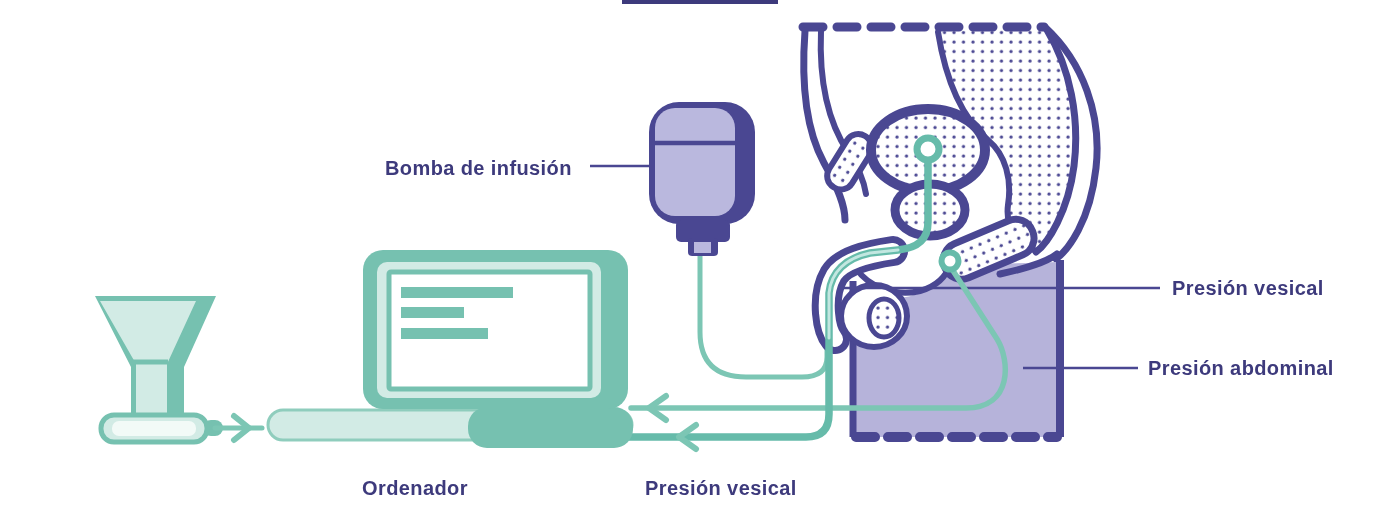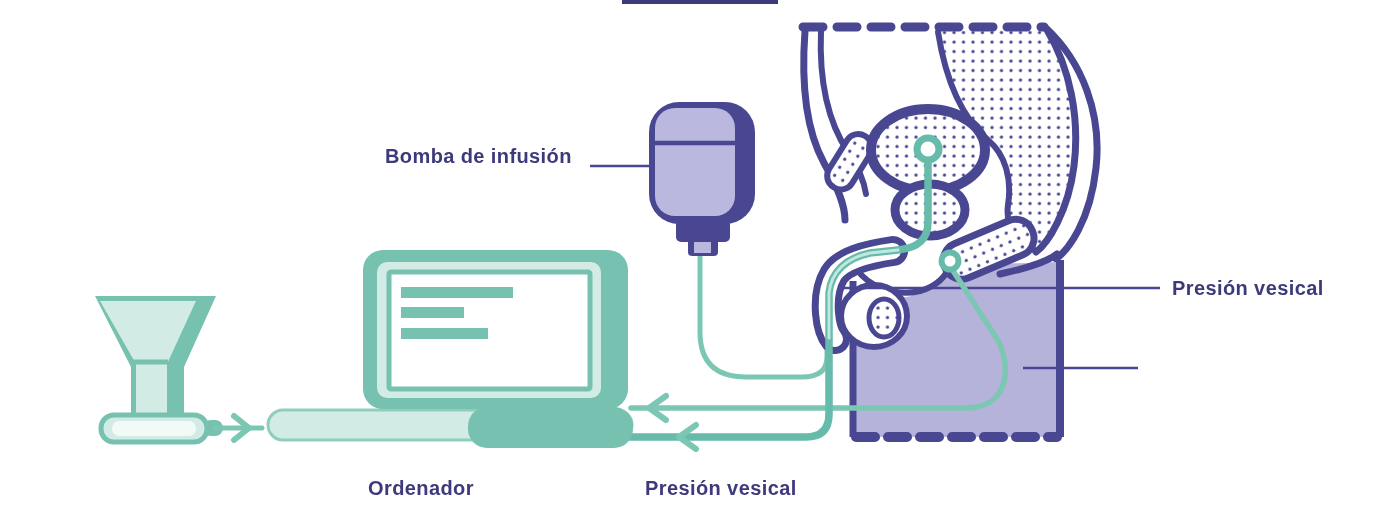--- a/index.html
+++ b/index.html
@@ -112,17 +112,18 @@
     <rect x="101" y="415" width="106" height="27" rx="13" fill="#d2ebe5" stroke="#76c1b0" stroke-width="5"></rect>
     <rect x="112" y="421" width="84" height="15" rx="7" fill="#f2faf7"></rect>
     <path d="M215,428 H262" stroke="#7cc6b4" stroke-width="5" fill="none" stroke-linecap="round"></path>
   </g>
 
   <path d="M234,416 L249,428 L234,440" stroke="#7cc6b4" stroke-width="6" fill="none" stroke-linecap="round" stroke-linejoin="round"></path>
   <path d="M666,396 L649,408 L666,420" stroke="#7cc6b4" stroke-width="6" fill="none" stroke-linecap="round" stroke-linejoin="round"></path>
   <path d="M696,425 L679,437 L696,449" stroke="#7cc6b4" stroke-width="6" fill="none" stroke-linecap="round" stroke-linejoin="round"></path>
 </svg>
 
-  <div class="lbl" style="left:385px;top:144px;">Bomba de infusión</div>
+  <div class="lbl" style="left:385px;top:156px;">Bomba de infusión</div>
   <div class="lbl" style="left:1172px;top:276px;">Presión vesical</div>
-  <div class="lbl" style="left:362px;top:476px;margin-left:6px;">Ordenador</div>
+  <div class="lbl" style="left:1148px;top:356px;">Presión abdominal</div>
+  <div class="lbl" style="left:362px;top:476px;">Ordenador</div>
   <div class="lbl" style="left:645px;top:476px;">Presión vesical</div>
 </div>
 
 </body></html>

